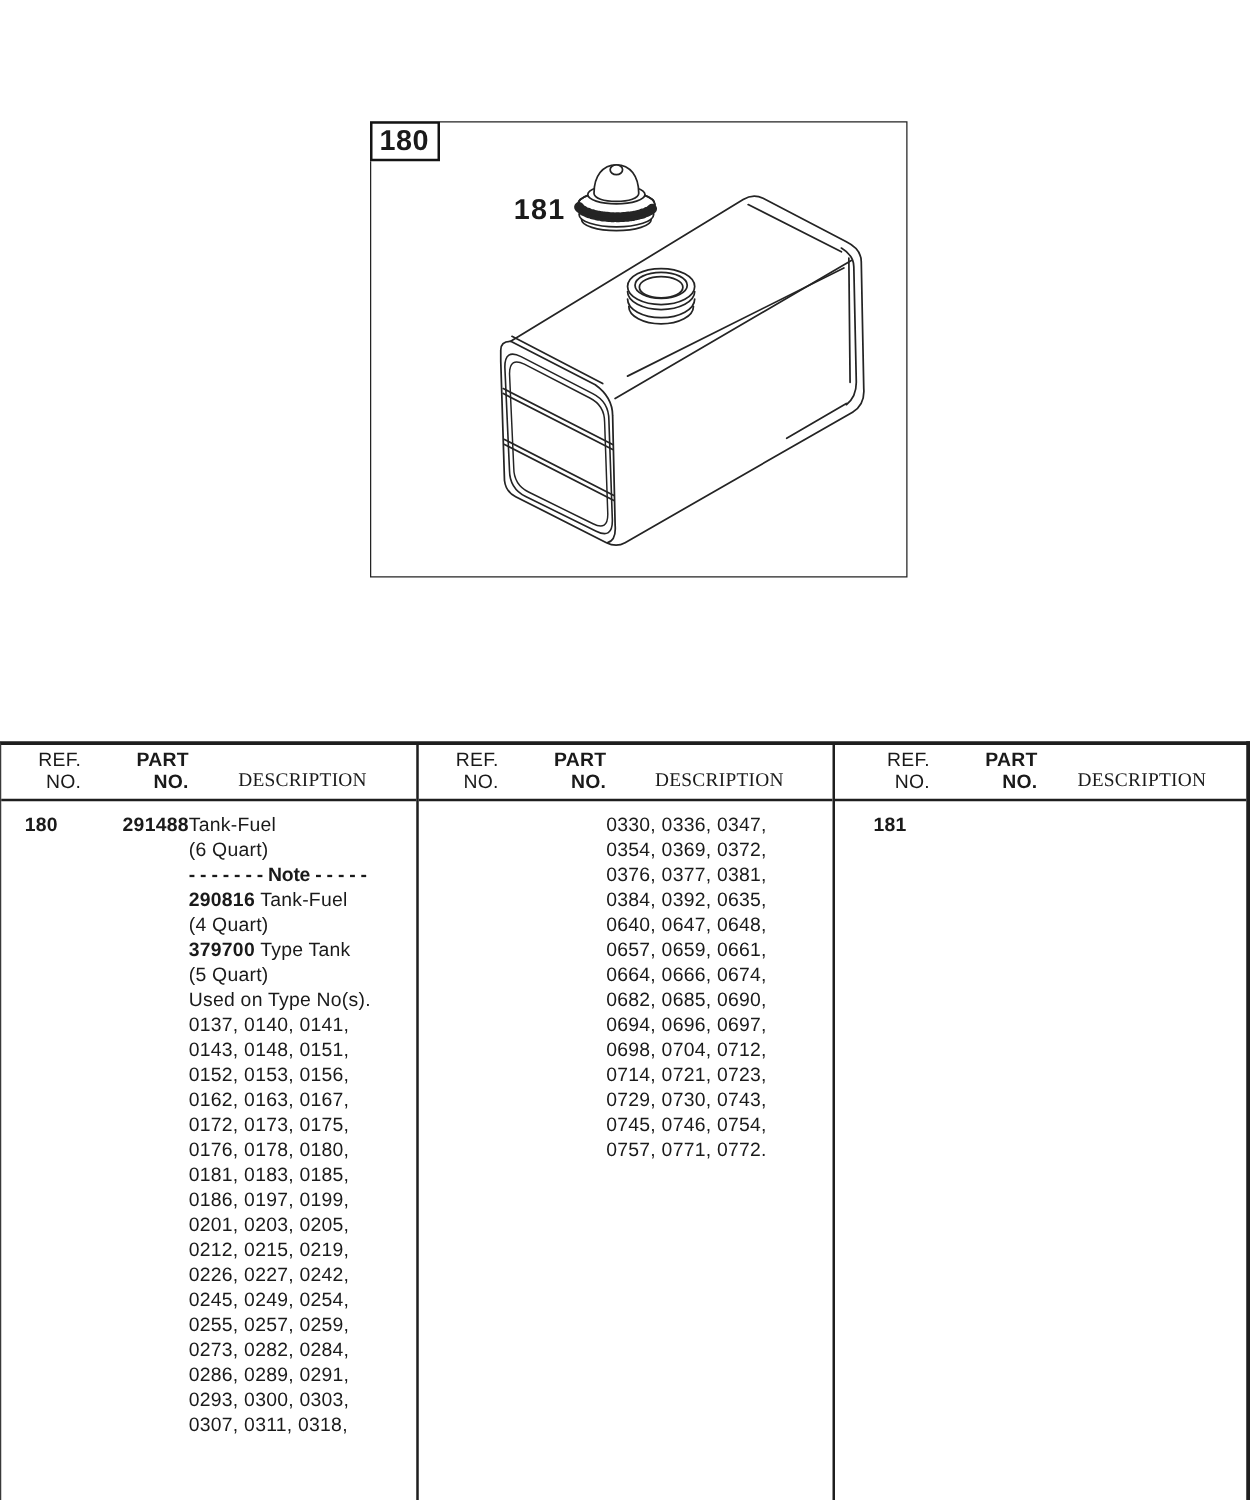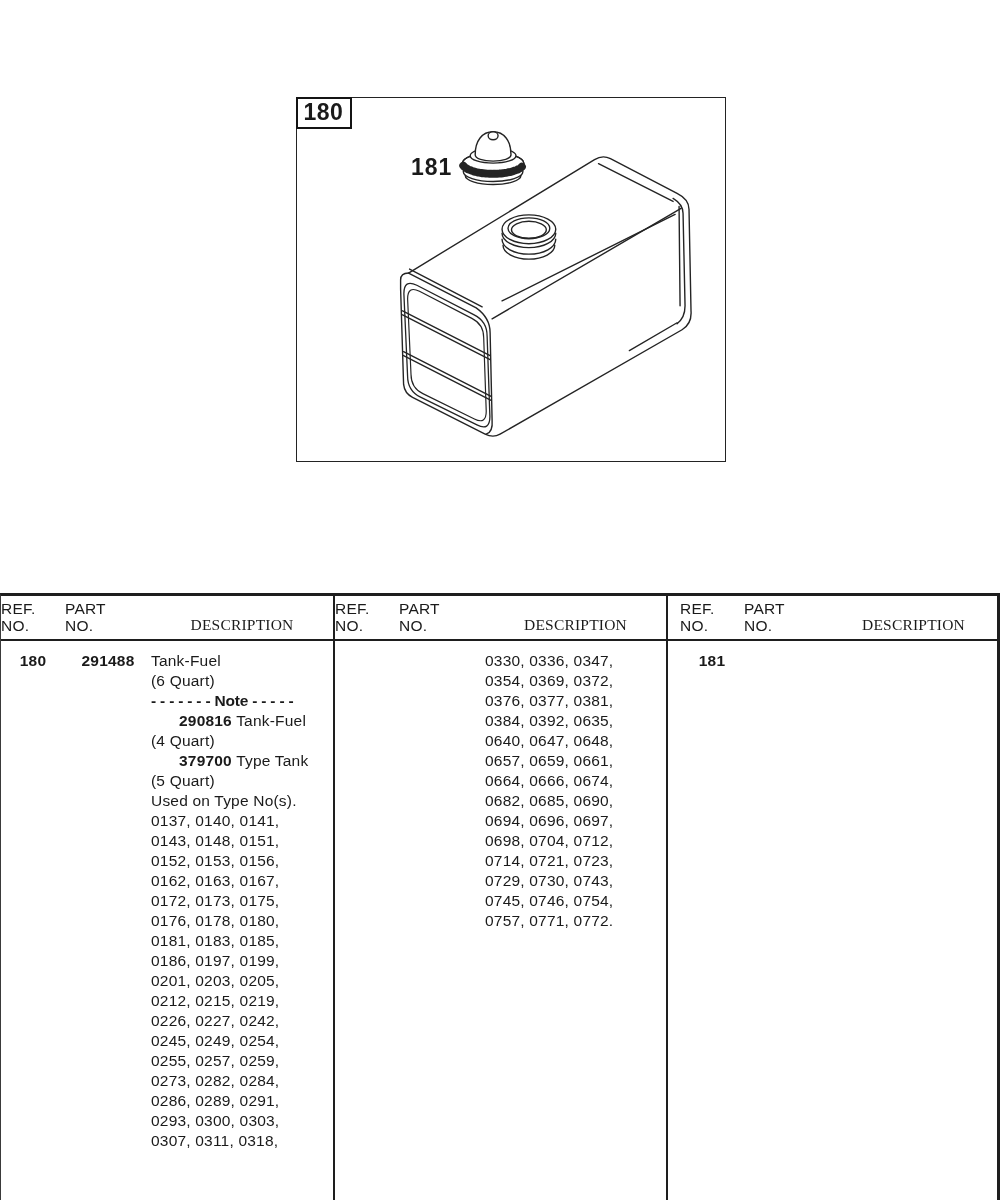--- a/index.html
+++ b/index.html
@@ -37,30 +37,30 @@
     font-size:15.5px; line-height:20px; letter-spacing:0.2px;
   }
   .tgroup { display:flex; flex-direction:column; box-sizing:border-box; }
   .tg1 { width:334px; border-right:2px solid #1e1e1e; }
   .tg2 { width:333px; border-right:2px solid #1e1e1e; }
   .tg3 { flex:1; }
   .thead {
     height:45px; box-sizing:border-box; border-bottom:2.5px solid #1e1e1e;
     display:flex; padding-top:5px;
   }
-  .th-ref  { width:64px; text-align:left; line-height:16.5px; }
-  .th-part { width:86px; text-align:left; line-height:16.5px; }
+  .th-ref  { width:64px; text-align:right; line-height:16.5px; }
+  .th-part { width:86px; text-align:right; line-height:16.5px;font-weight:bold; }
   .th-desc { flex:1; display:flex; justify-content:center; align-items:flex-end;
              padding-bottom:4px;font-family:Liberation Serif, serif; }
   .tbody { flex:1; display:flex; padding-top:10px; }
   .tg3 .thead, .tg3 .tbody { padding-left:12px; }
   .td-ref  { width:64px; text-align:center; font-weight:bold; }
-  .td-part { width:86px; text-align:center; font-weight:bold; }
+  .td-part { width:86px; text-align:right; font-weight:bold; }
   .td-desc { flex:1; padding-right:18px; }
-  .bold { font-weight:bold;margin-left:28px; }
+  .bold { font-weight:bold; }
   .lines { white-space:pre-line; }
   .note-line { font-weight:bold; letter-spacing:-0.2px; white-space:nowrap; }
 </style>
 </head>
 <body>
 
 <div class="diagram-box">
 
   <div class="fig-label">
     <span>180</span>

